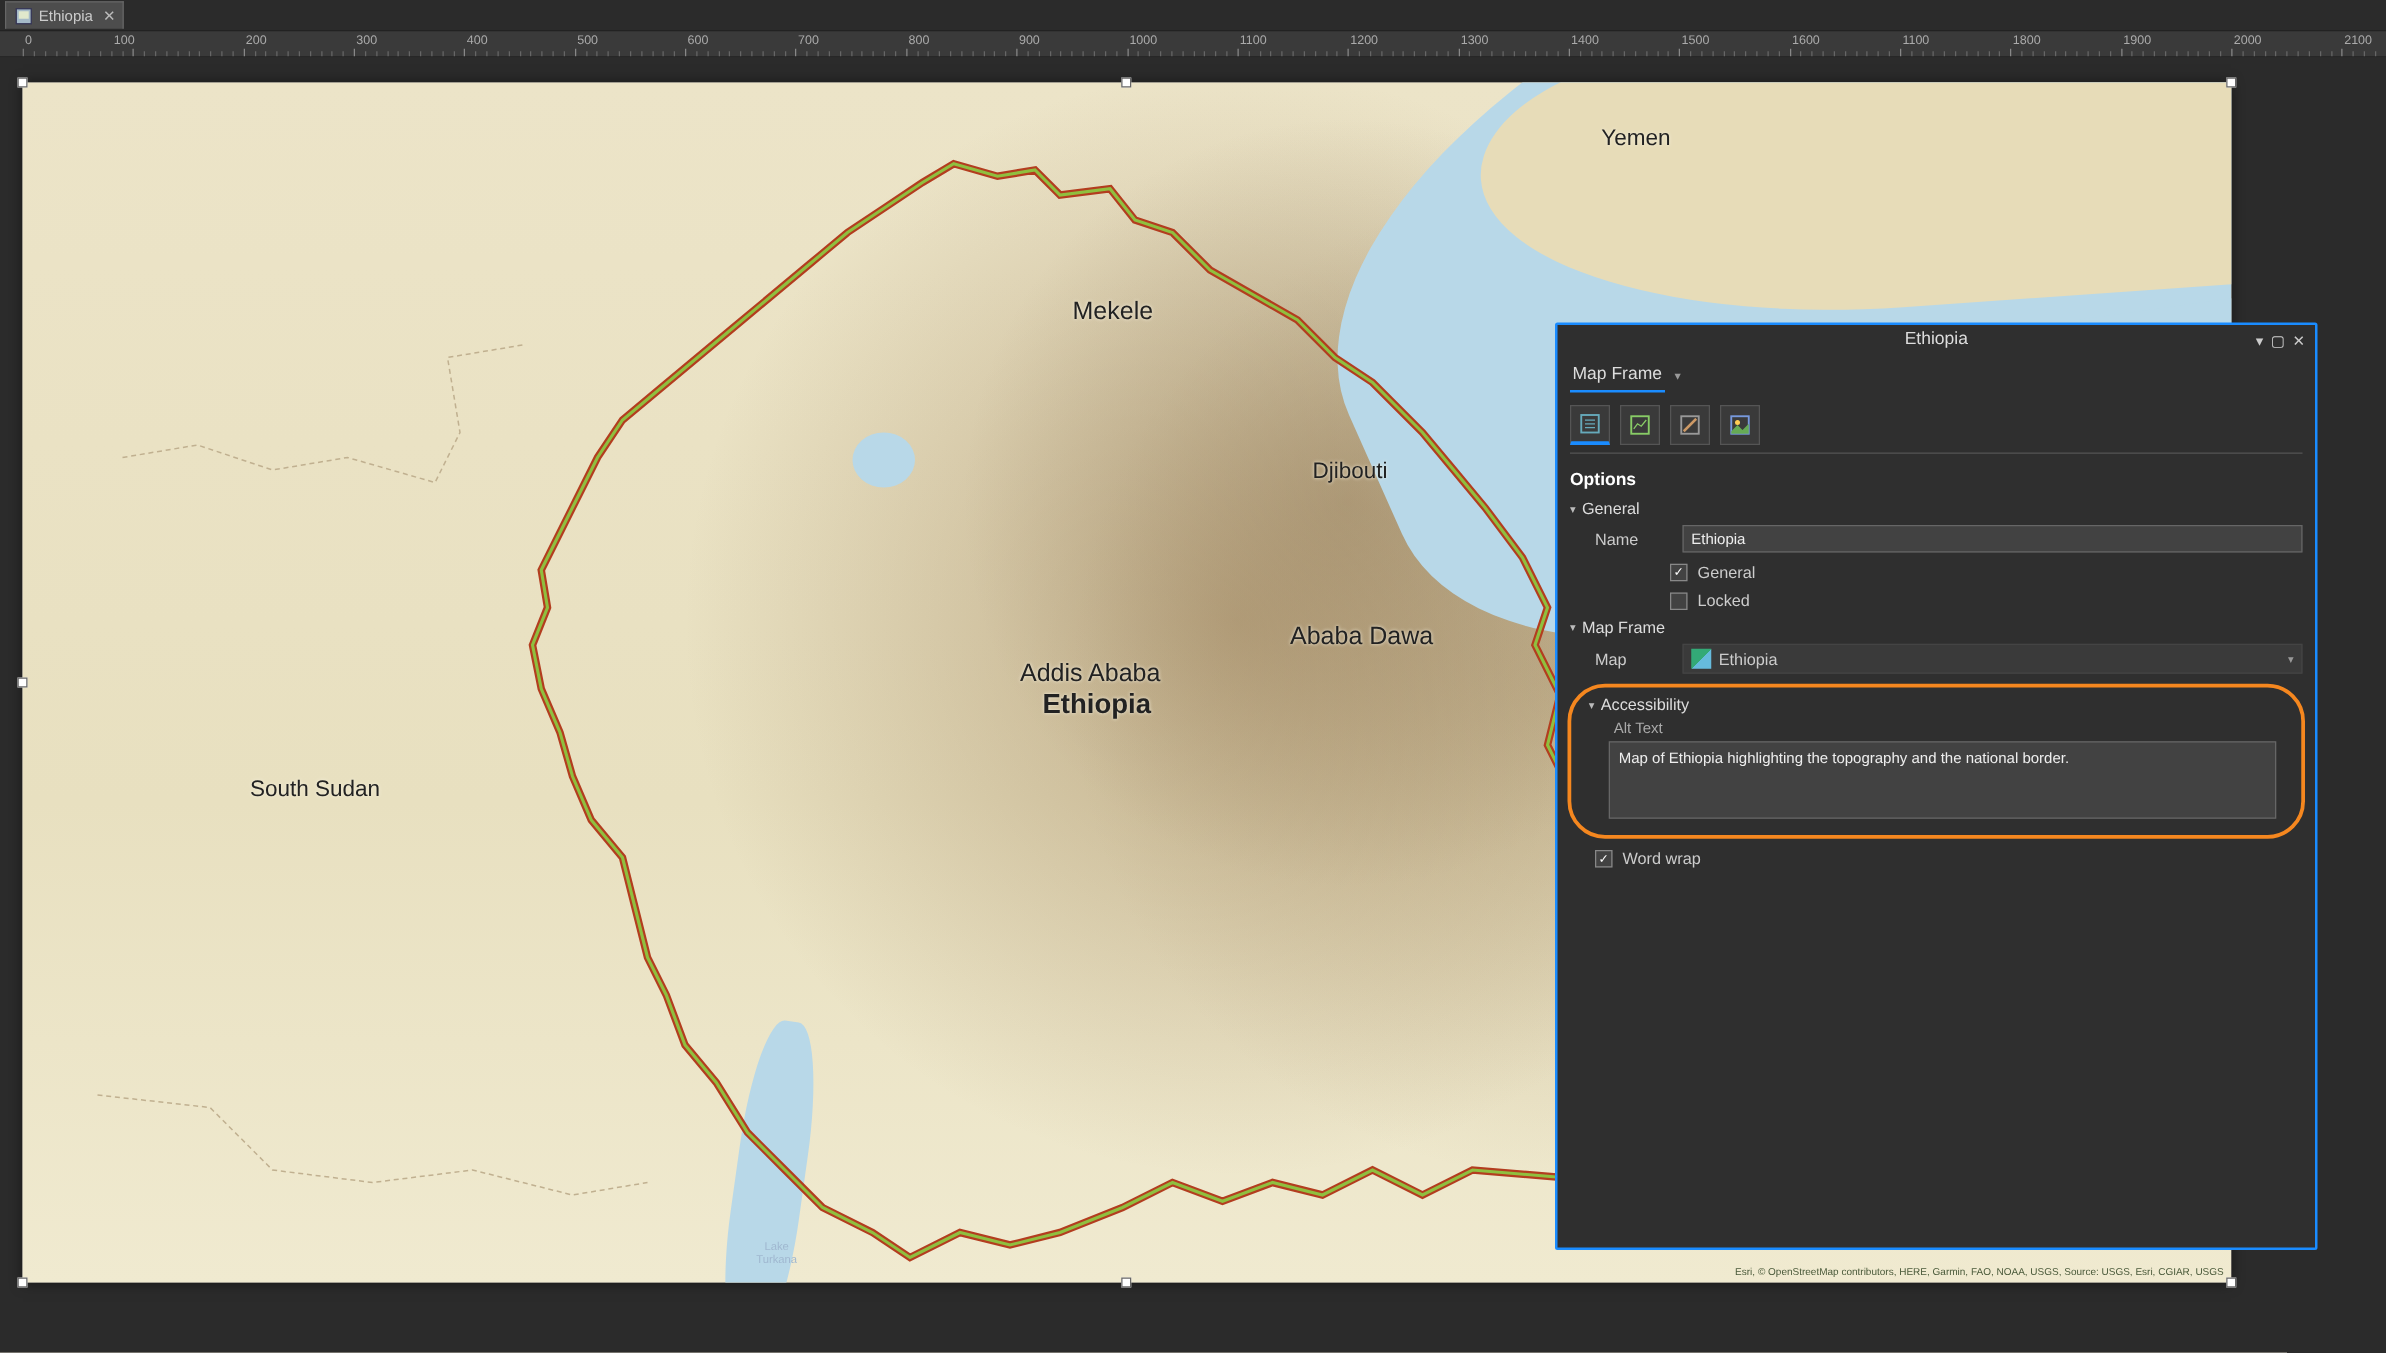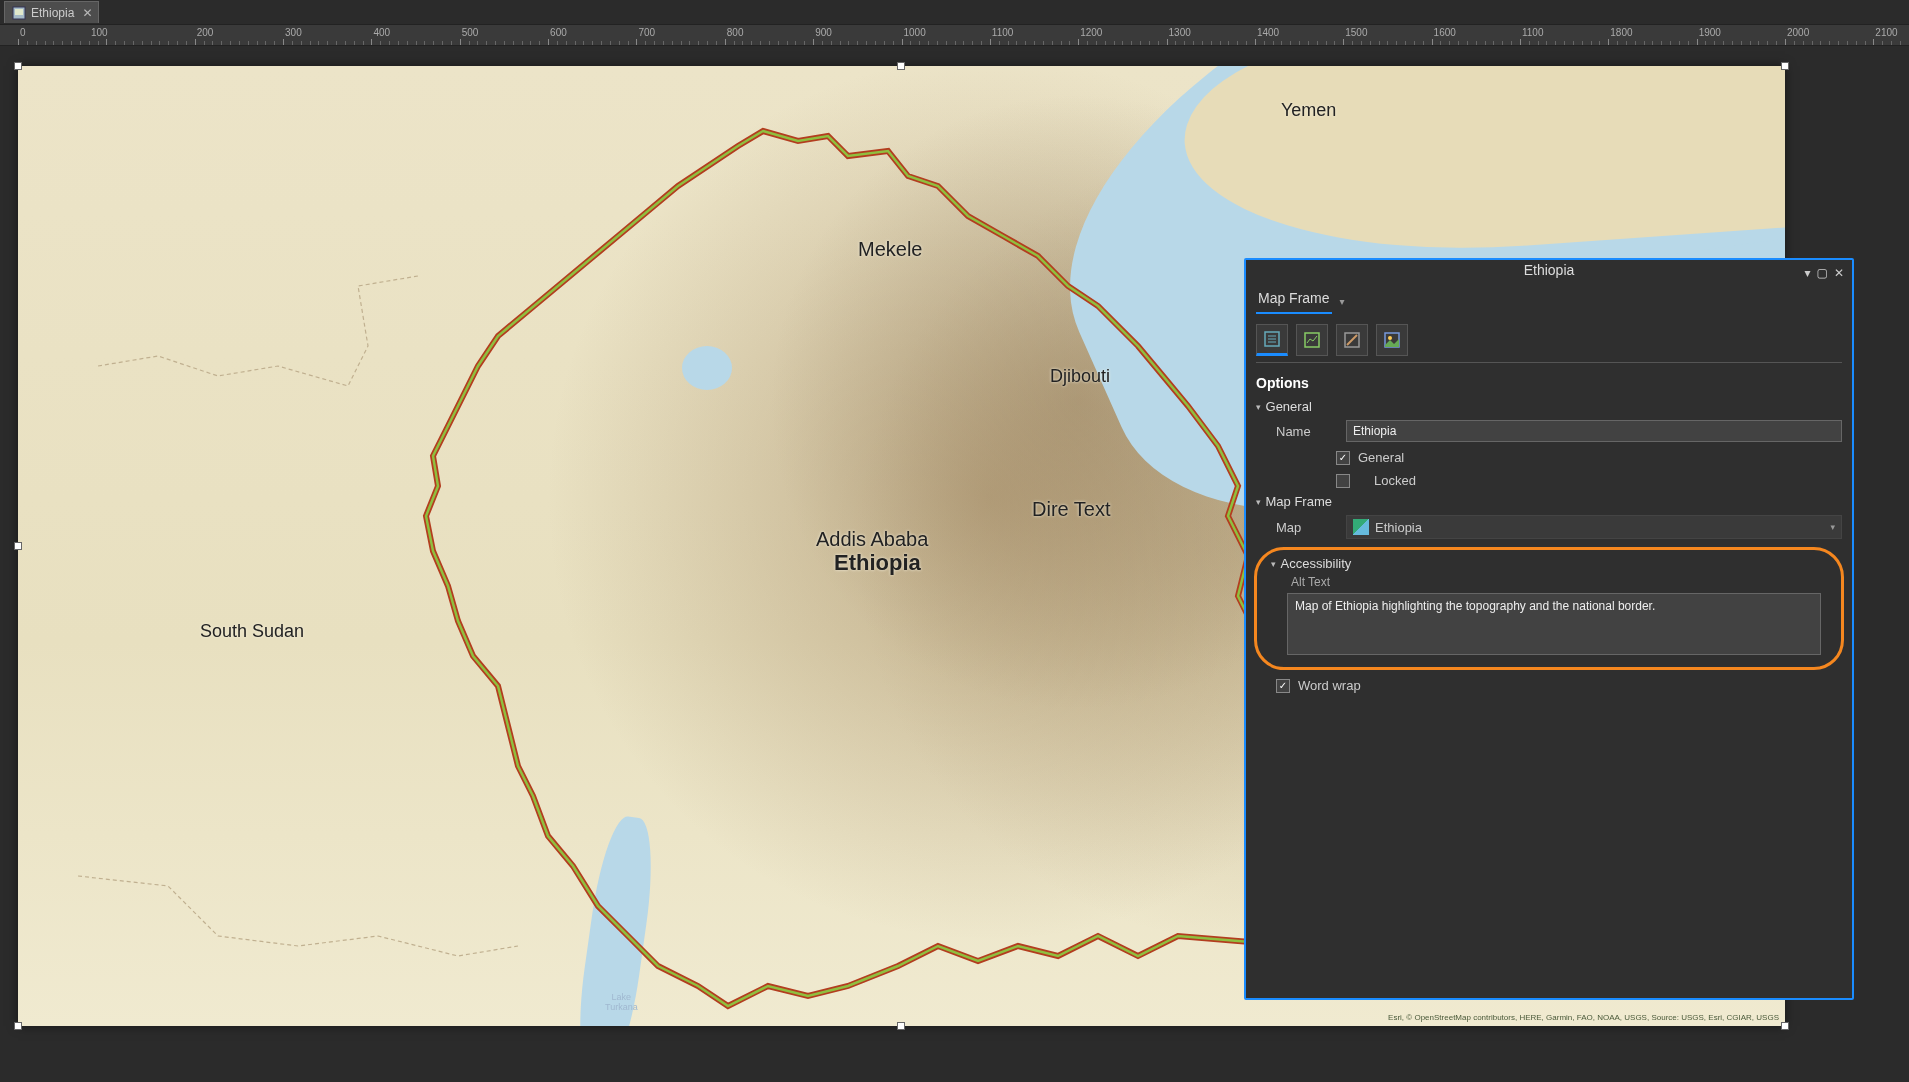--- a/index.html
+++ b/index.html
@@ -348,21 +348,21 @@
     <svg class="border-svg" viewBox="0 0 1767 960" preserveAspectRatio="none">
       <path d="M 745 65 L 780 75 L 810 70 L 830 90 L 870 85 L 890 110 L 920 120 L 950 150 L 985 170 L 1020 190 L 1050 220 L 1080 240 L 1120 280 L 1145 310 L 1170 340 L 1200 380 L 1220 420 L 1210 450 L 1230 490 L 1220 530 L 1240 570 L 1230 610 L 1260 650 L 1280 690 L 1300 730 L 1340 770 L 1380 800 L 1420 850 L 1450 890 L 1400 895 L 1340 885 L 1280 880 L 1220 875 L 1160 870 L 1120 890 L 1080 870 L 1040 890 L 1000 880 L 960 895 L 920 880 L 880 900 L 830 920 L 790 930 L 750 920 L 710 940 L 680 920 L 640 900 L 610 870 L 580 840 L 555 800 L 530 770 L 515 730 L 500 700 L 490 660 L 480 620 L 455 590 L 440 555 L 430 520 L 415 485 L 408 450 L 420 420 L 415 390 L 430 360 L 445 330 L 460 300 L 480 270 L 510 245 L 540 220 L 570 195 L 600 170 L 630 145 L 660 120 L 690 100 L 720 80 Z" fill="none" stroke="#b33d1f" stroke-width="6"></path>
       <path d="M 745 65 L 780 75 L 810 70 L 830 90 L 870 85 L 890 110 L 920 120 L 950 150 L 985 170 L 1020 190 L 1050 220 L 1080 240 L 1120 280 L 1145 310 L 1170 340 L 1200 380 L 1220 420 L 1210 450 L 1230 490 L 1220 530 L 1240 570 L 1230 610 L 1260 650 L 1280 690 L 1300 730 L 1340 770 L 1380 800 L 1420 850 L 1450 890 L 1400 895 L 1340 885 L 1280 880 L 1220 875 L 1160 870 L 1120 890 L 1080 870 L 1040 890 L 1000 880 L 960 895 L 920 880 L 880 900 L 830 920 L 790 930 L 750 920 L 710 940 L 680 920 L 640 900 L 610 870 L 580 840 L 555 800 L 530 770 L 515 730 L 500 700 L 490 660 L 480 620 L 455 590 L 440 555 L 430 520 L 415 485 L 408 450 L 420 420 L 415 390 L 430 360 L 445 330 L 460 300 L 480 270 L 510 245 L 540 220 L 570 195 L 600 170 L 630 145 L 660 120 L 690 100 L 720 80 Z" fill="none" stroke="#8fbf3f" stroke-width="2.5"></path>
 
       <path d="M 80 300 L 140 290 L 200 310 L 260 300 L 330 320 L 350 280 L 340 220 L 400 210" fill="none" stroke="#c0b090" stroke-width="1.2" stroke-dasharray="4 3"></path>
       <path d="M 60 810 L 150 820 L 200 870 L 280 880 L 360 870 L 440 890 L 500 880" fill="none" stroke="#c0b090" stroke-width="1.2" stroke-dasharray="4 3"></path>
     </svg>
 
     <div class="land-label" style="left:1263px; top:34px;">Yemen</div>
     <div class="land-label" style="left:1032px; top:300px;">Djibouti</div>
-    <div class="city-label" style="left:1014px; top:432px;">Dire Text</div>
+    <div class="city-label" style="left:1014px; top:432px;">Ababa Dawa</div>
     <div class="city-label" style="left:798px; top:462px;">Addis Ababa</div>
     <div class="land-label country-c" style="left:816px; top:484px;">Ethiopia</div>
     <div class="city-label" style="left:840px; top:172px;">Mekele</div>
     <div class="land-label" style="left:182px; top:555px;">South Sudan</div>
     <div class="lake-label" style="left:587px; bottom:14px; white-space:pre; text-align:center;">Lake
 Turkana</div>
 
     <div class="attr">Esri, © OpenStreetMap contributors, HERE, Garmin, FAO, NOAA, USGS, Source: USGS, Esri, CGIAR, USGS</div>
   </div>
 
@@ -425,21 +425,21 @@
       <span>General</span>
     </div>
     <div class="prop-row">
       <span class="prop-label">Name</span>
       <input class="prop-input" value="Ethiopia" style="">
     </div>
     <div class="prop-row" style="padding-left:90px; gap:8px;">
       <span class="prop-check">✓</span>
       <span>General</span>
     </div>
-    <div class="prop-row" style="padding-left:90px; gap:24px;">
+    <div class="prop-row" style="padding-left:90px; gap:8px;">
       <span class="prop-check"></span>
       <span>Locked</span>
     </div>
 
     <div class="group-hd">
       <span class="caret">▾</span>
       <span>Map Frame</span>
     </div>
     <div class="prop-row">
       <span class="prop-label">Map</span>

